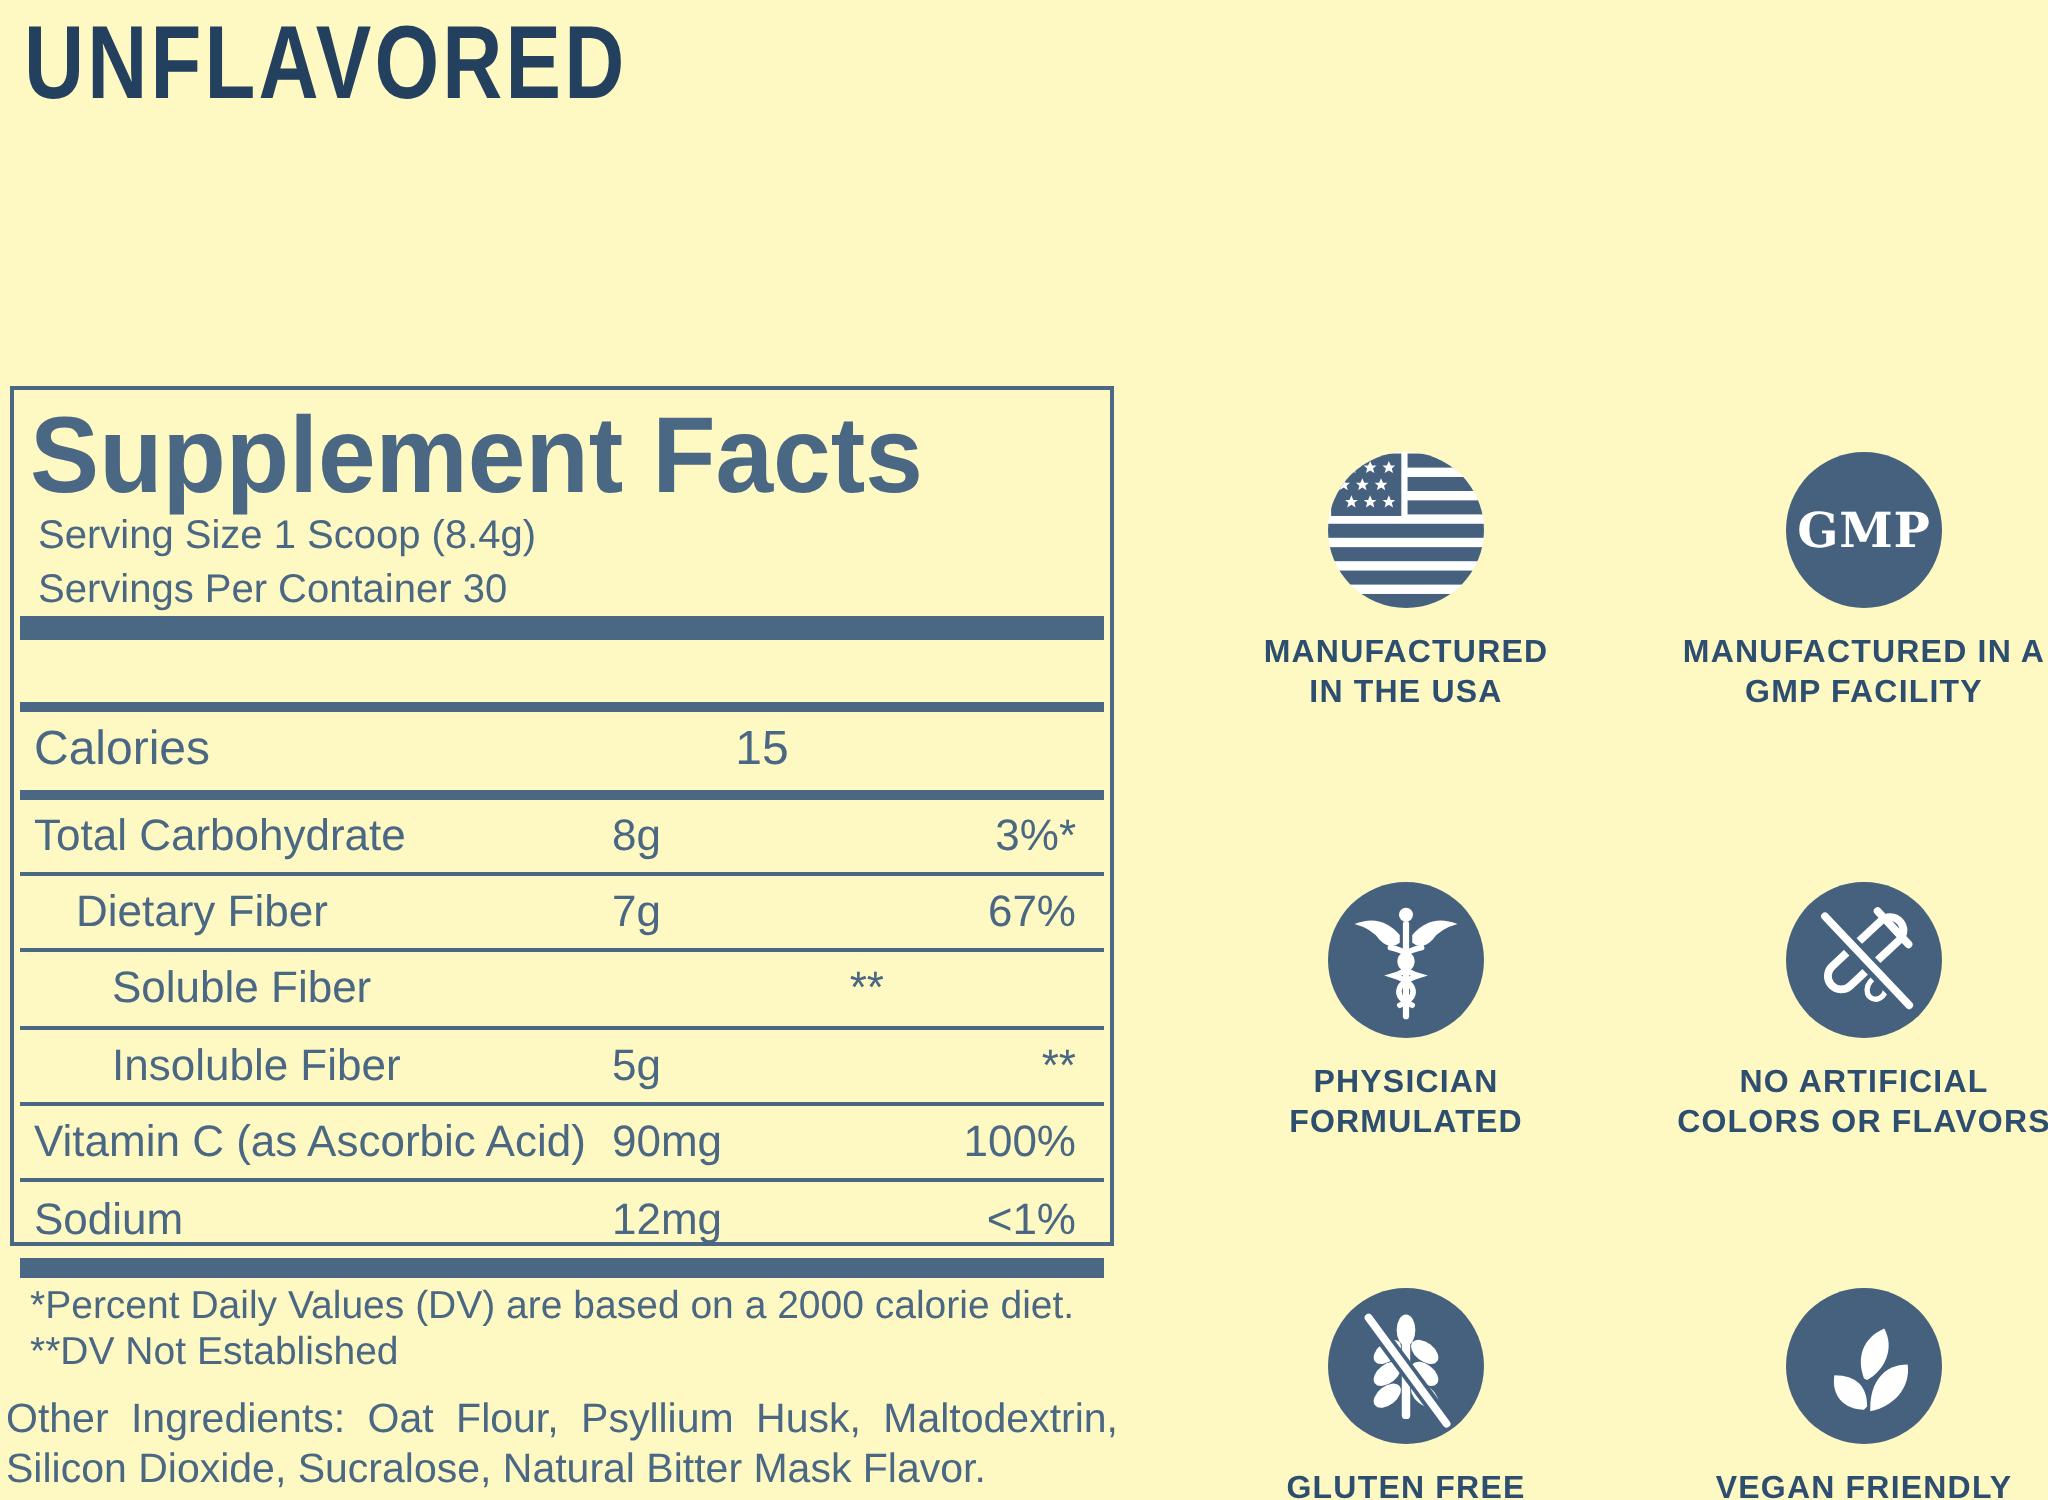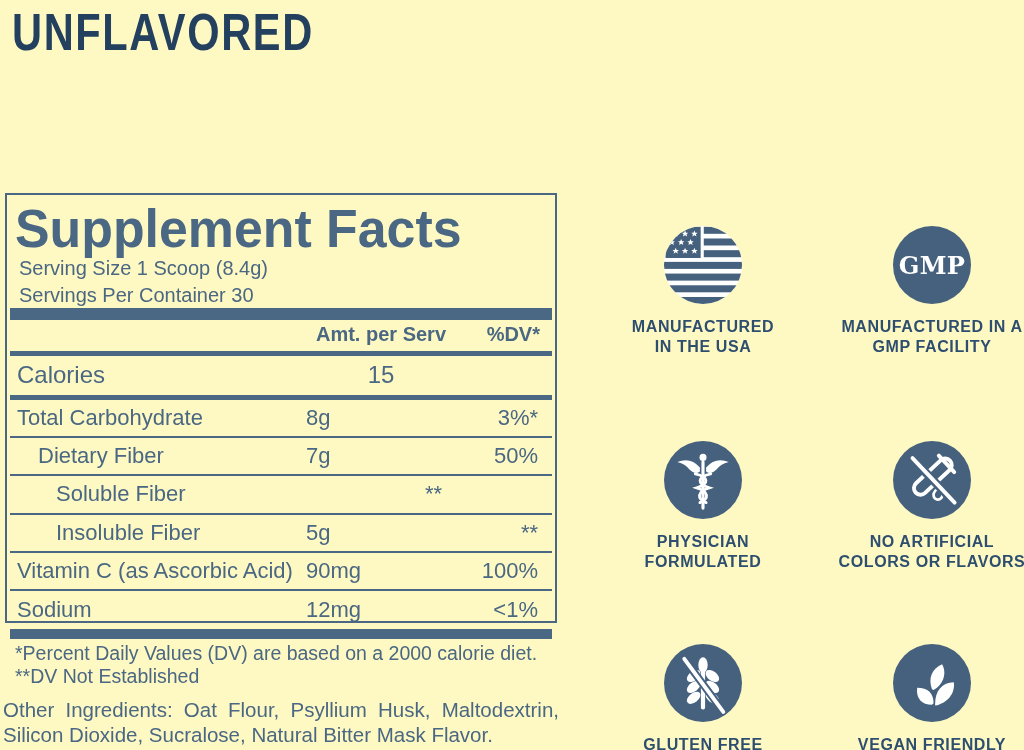--- a/index.html
+++ b/index.html
@@ -96,45 +96,41 @@
 
   <div class="prod-title">UNFLAVORED</div>
 
   <div class="panel">
     <div class="abs sf-title">Supplement Facts</div>
     <div class="abs serv1">Serving Size 1 Scoop (8.4g)</div>
     <div class="abs serv2">Servings Per Container 30</div>
 
     <div class="abs bar bar1"></div>
 
-    <div class="abs grid-row hdr-row">
-      <span class="hdr-amt">Amt. per Serv</span>
-      <span class="hdr-dv">%DV*</span>
-    </div>
 
     <div class="abs bar bar2"></div>
 
     <div class="abs grid-row cal-row">
       <span class="n">Calories</span>
       <span class="a">15</span>
       <span class="d"></span>
     </div>
 
     <div class="abs bar bar3"></div>
 
     <div class="abs rows">
       <div class="grid-row">
         <span class="n">Total Carbohydrate</span>
         <span class="a">8g</span>
         <span class="d">3%*</span>
       </div>
       <div class="grid-row ind1">
         <span class="n">Dietary Fiber</span>
         <span class="a">7g</span>
-        <span class="d">50%</span>
+        <span class="d">67%</span>
       </div>
       <div class="grid-row ind2">
         <span class="n">Soluble Fiber</span>
         <span class="d">**</span>
       </div>
       <div class="grid-row ind2">
         <span class="n">Insoluble Fiber</span>
         <span class="a">5g</span>
         <span class="d">**</span>
       </div>

